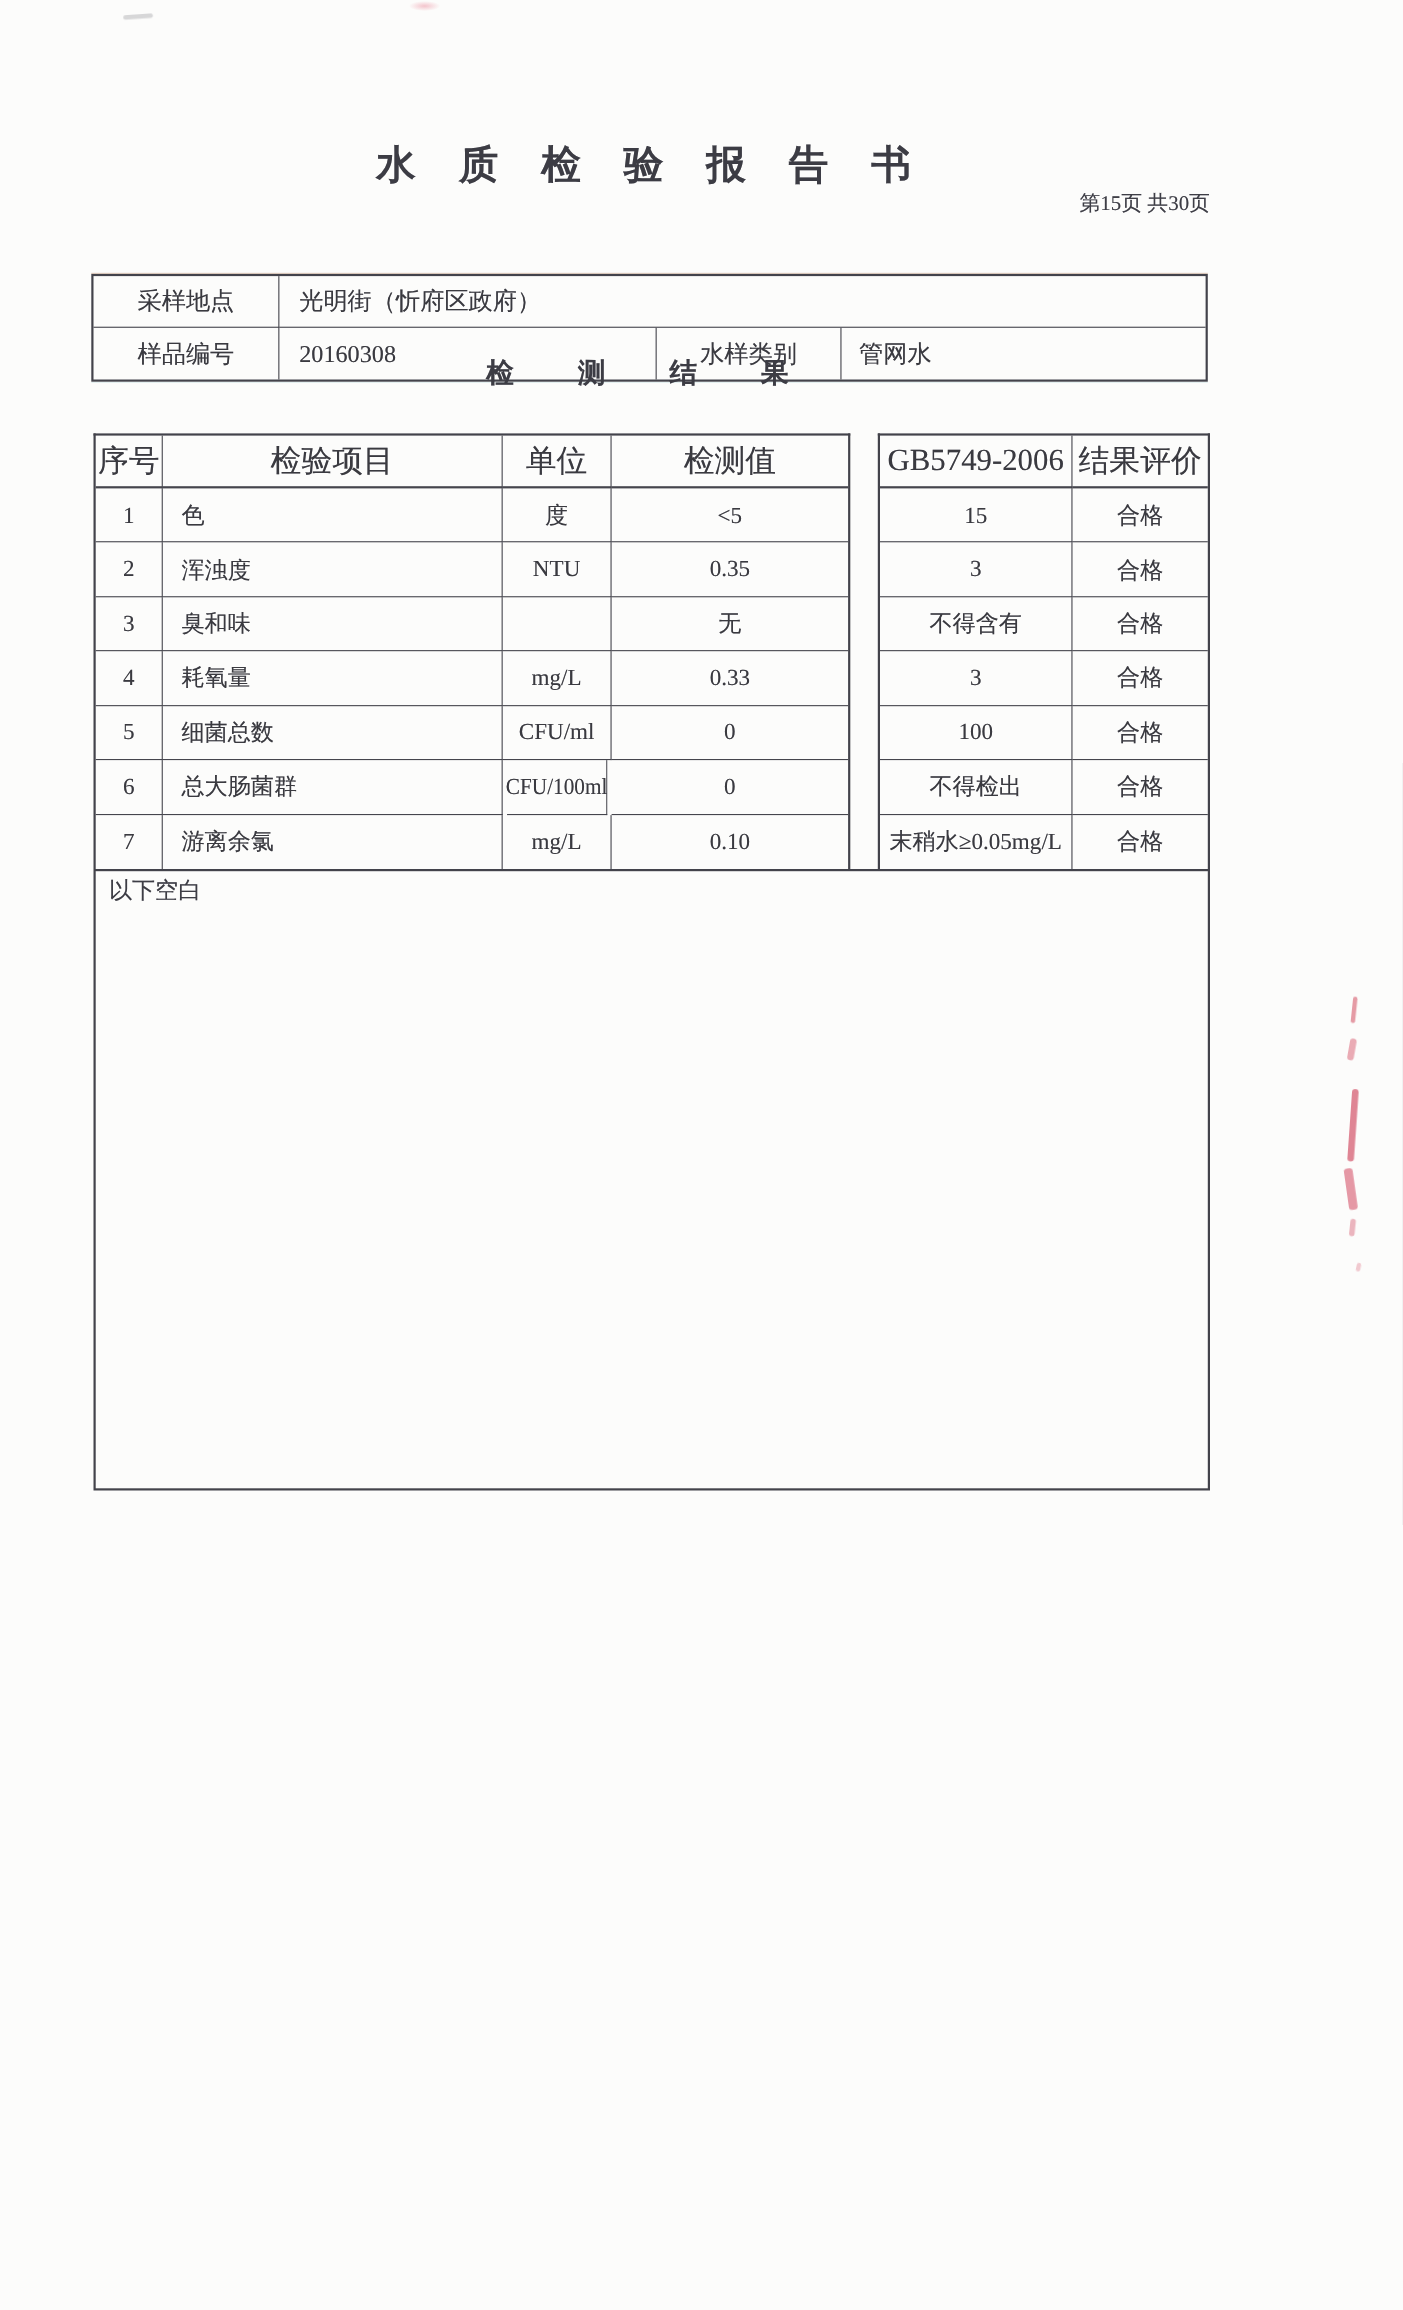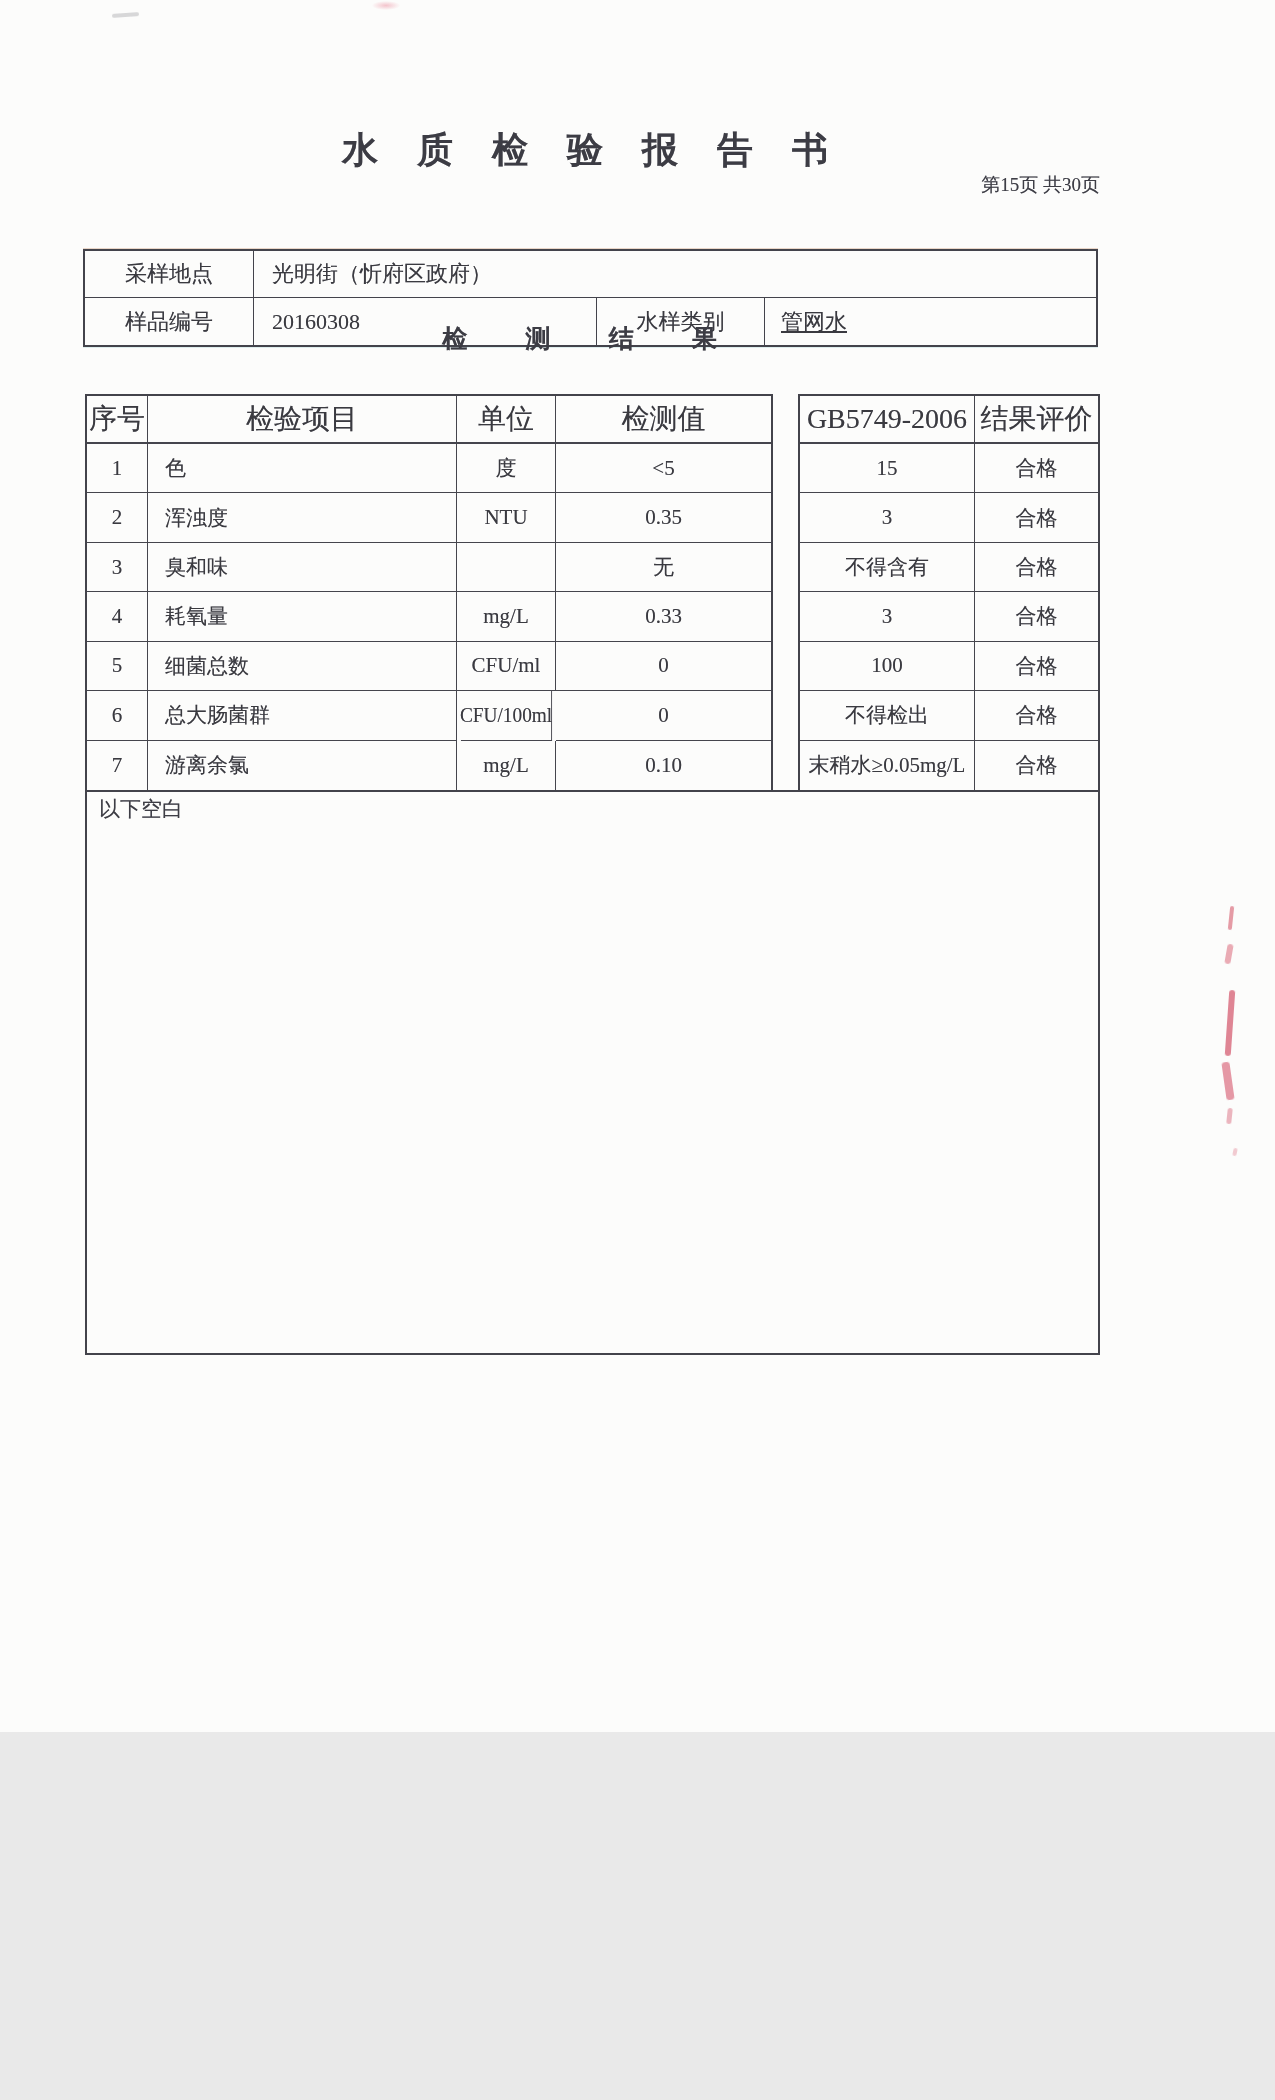--- a/index.html
+++ b/index.html
@@ -1,17 +1,17 @@
 <!DOCTYPE html>
 <html><head>
 <meta charset="utf-8">
 <style>
   html,body{margin:0;padding:0;background:#e9e9e9;}
   .page{
-    position:relative;width:1275px;height:1732px;margin:0 auto;
+    position:relative;width:1275px;height:2100px;margin:0 auto;
     background:#fcfcfb;overflow:hidden;
     font-family:"Liberation Serif","DejaVu Serif",serif;
     color:#3a3a40;
     -webkit-font-smoothing:antialiased;
   }
   .txt{text-shadow:0 0 .5px rgba(60,60,70,.45);}
 
   
   .doc-title{
     position:absolute;left:85px;top:126px;width:1015px;height:50px;
@@ -38,21 +38,21 @@
   }
   .info-table .c{
     box-sizing:border-box;display:flex;align-items:center;
     font-size:22px;border-color:#43434b;
   }
   .i-loc-label{grid-column:1;grid-row:1;border-right:1.6px solid;border-bottom:1.6px solid;justify-content:center;}
   .i-loc-value{grid-column:2 / 5;grid-row:1;border-bottom:1.6px solid;padding-left:18px;}
   .i-no-label{grid-column:1;grid-row:2;border-right:1.6px solid;justify-content:center;}
   .i-no-value{grid-column:2;grid-row:2;border-right:1.6px solid;padding-left:18px;}
   .i-type-label{grid-column:3;grid-row:2;border-right:1.6px solid;justify-content:center;}
-  .i-type-value{grid-column:4;grid-row:2;padding-left:16px;text-decoration:underline;}
+  .i-type-value{grid-column:4;grid-row:2;padding-left:16px;}
 
   
   .tbl{
     position:absolute;top:394px;box-sizing:border-box;
     border:2px solid #43434b;border-bottom:none;
     display:grid;grid-template-rows:48px repeat(7,1fr);
     height:396px;
   }
   .tbl-left{left:85px;width:688px;grid-template-columns:61px 309px 99px 1fr;}
   .tbl-right{left:798px;width:302px;grid-template-columns:175px 1fr;}

